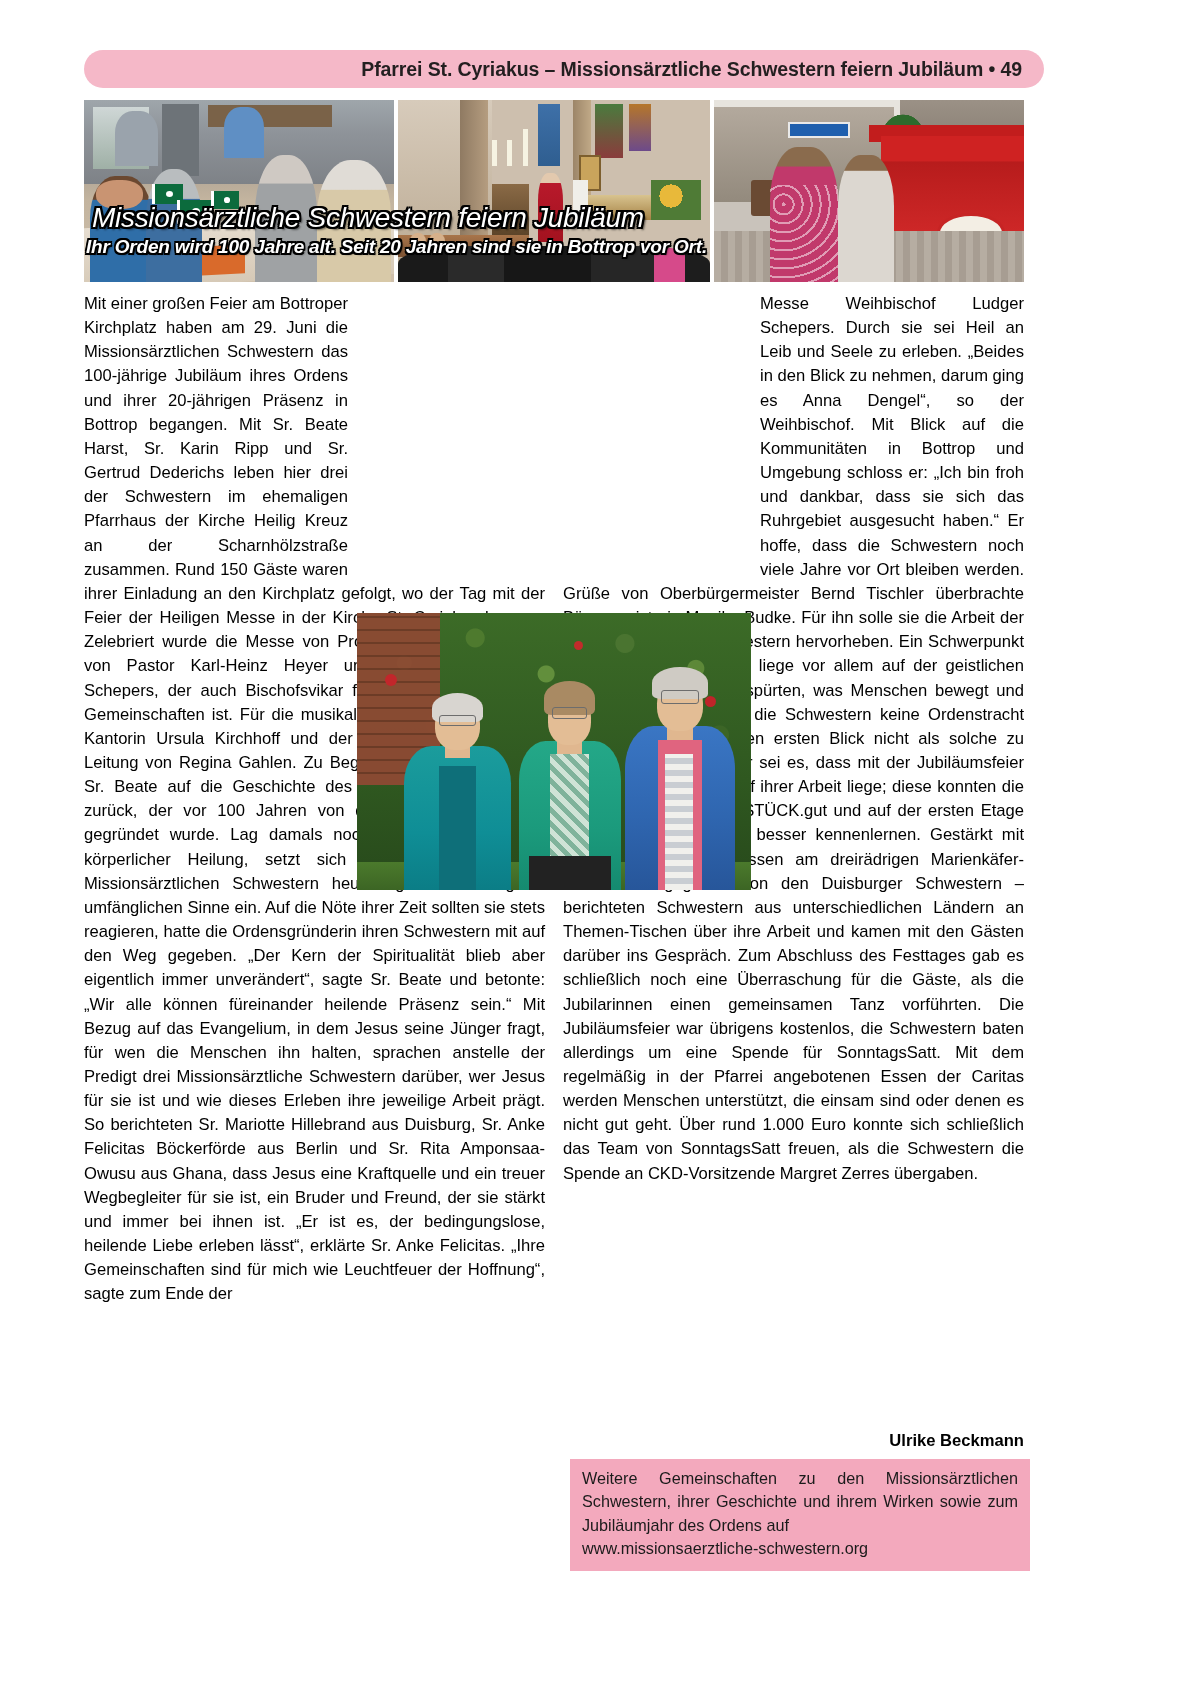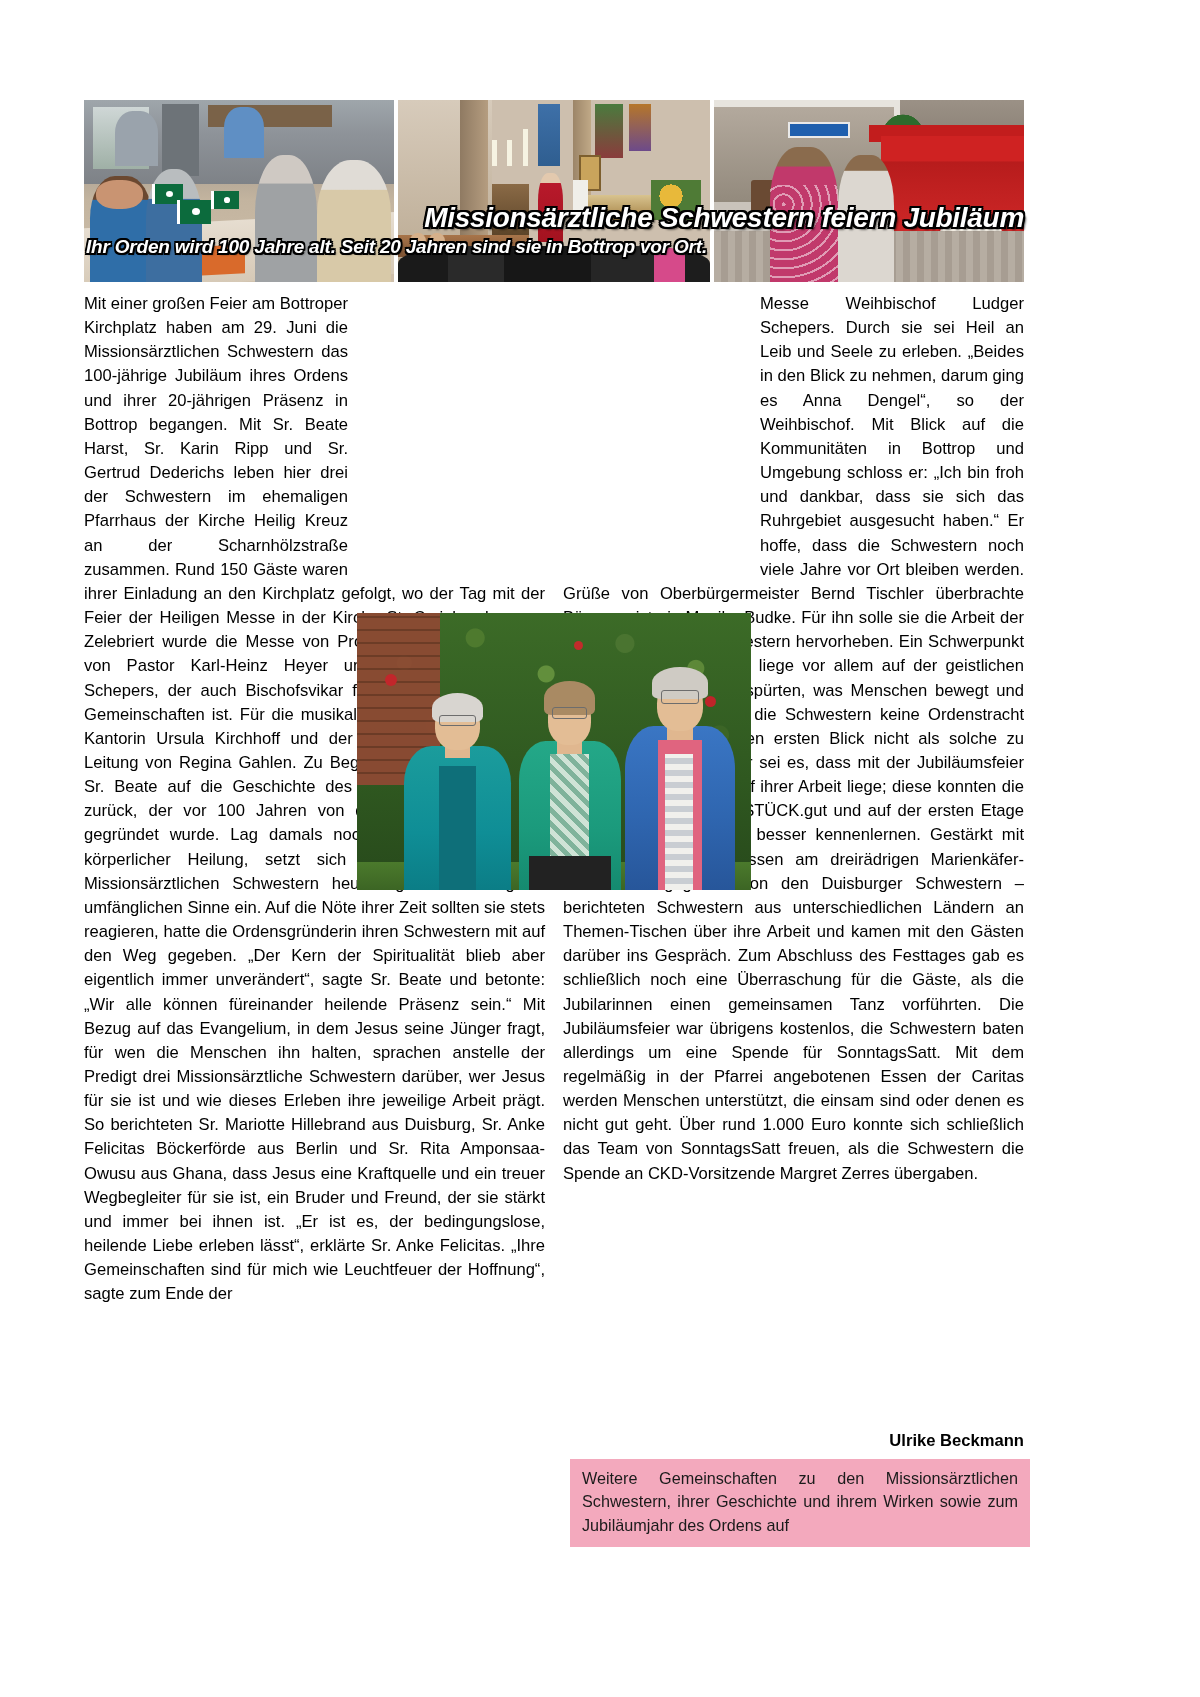--- a/index.html
+++ b/index.html
@@ -208,32 +208,31 @@
   
   .banner-overlay {
     position: absolute;
     left: 84px;
     top: 203px;
     width: 940px;
     pointer-events: none;
   }
   .banner-title {
     font-size: 28px;
-    font-weight: bold;
+    font-weight: normal;
     color: #ffffff;
     font-style: italic;
     letter-spacing: -0.3px;
     padding-left: 8px;
     text-shadow:
       2px 0 0 #000, -2px 0 0 #000, 0 2px 0 #000, 0 -2px 0 #000,
       2px 2px 0 #000, -2px 2px 0 #000, 2px -2px 0 #000, -2px -2px 0 #000,
       3px 3px 2px rgba(0,0,0,.55);
     white-space: nowrap;
     line-height: 1.08;
-    text-align: right;
   }
   .banner-sub {
     font-size: 19px;
     font-weight: bold;
     font-style: italic;
     color: #ffffff;
     letter-spacing: -0.2px;
     padding-left: 2px;
     margin-top: 4px;
     text-shadow:
@@ -401,20 +400,23 @@
   }
   .info-box .url {
     text-align: left;
   }
 </style>
 </head>
 <body>
 
 <div class="page">
 
+  <div class="header-bar">
+    <span class="header-title">Pfarrei St. Cyriakus – Missionsärztliche Schwestern feiern Jubiläum • 49</span>
+  </div>
 
   <div class="banner">
 
     <div class="banner-photo ph-a">
       <div class="bg"></div>
         <div class="wall"></div>
         <div class="win"></div>
       <div class="door"></div>
         <div class="shelf"></div>
       <div class="p5"></div>
@@ -525,15 +527,16 @@
       <div class="glass"></div>
     </div>
   </div>
 
   <div class="author-line">
     <span>Ulrike Beckmann</span>
   </div>
 
   <div class="info-box">
     <p>Weitere Gemeinschaften zu den Missionsärztlichen Schwestern, ihrer Geschichte und ihrem Wirken sowie zum Jubiläumjahr des Ordens auf</p>
+    <p class="url">www.missionsaerztliche-schwestern.org</p>
   </div>
 
 </div>
 
 </body></html>

